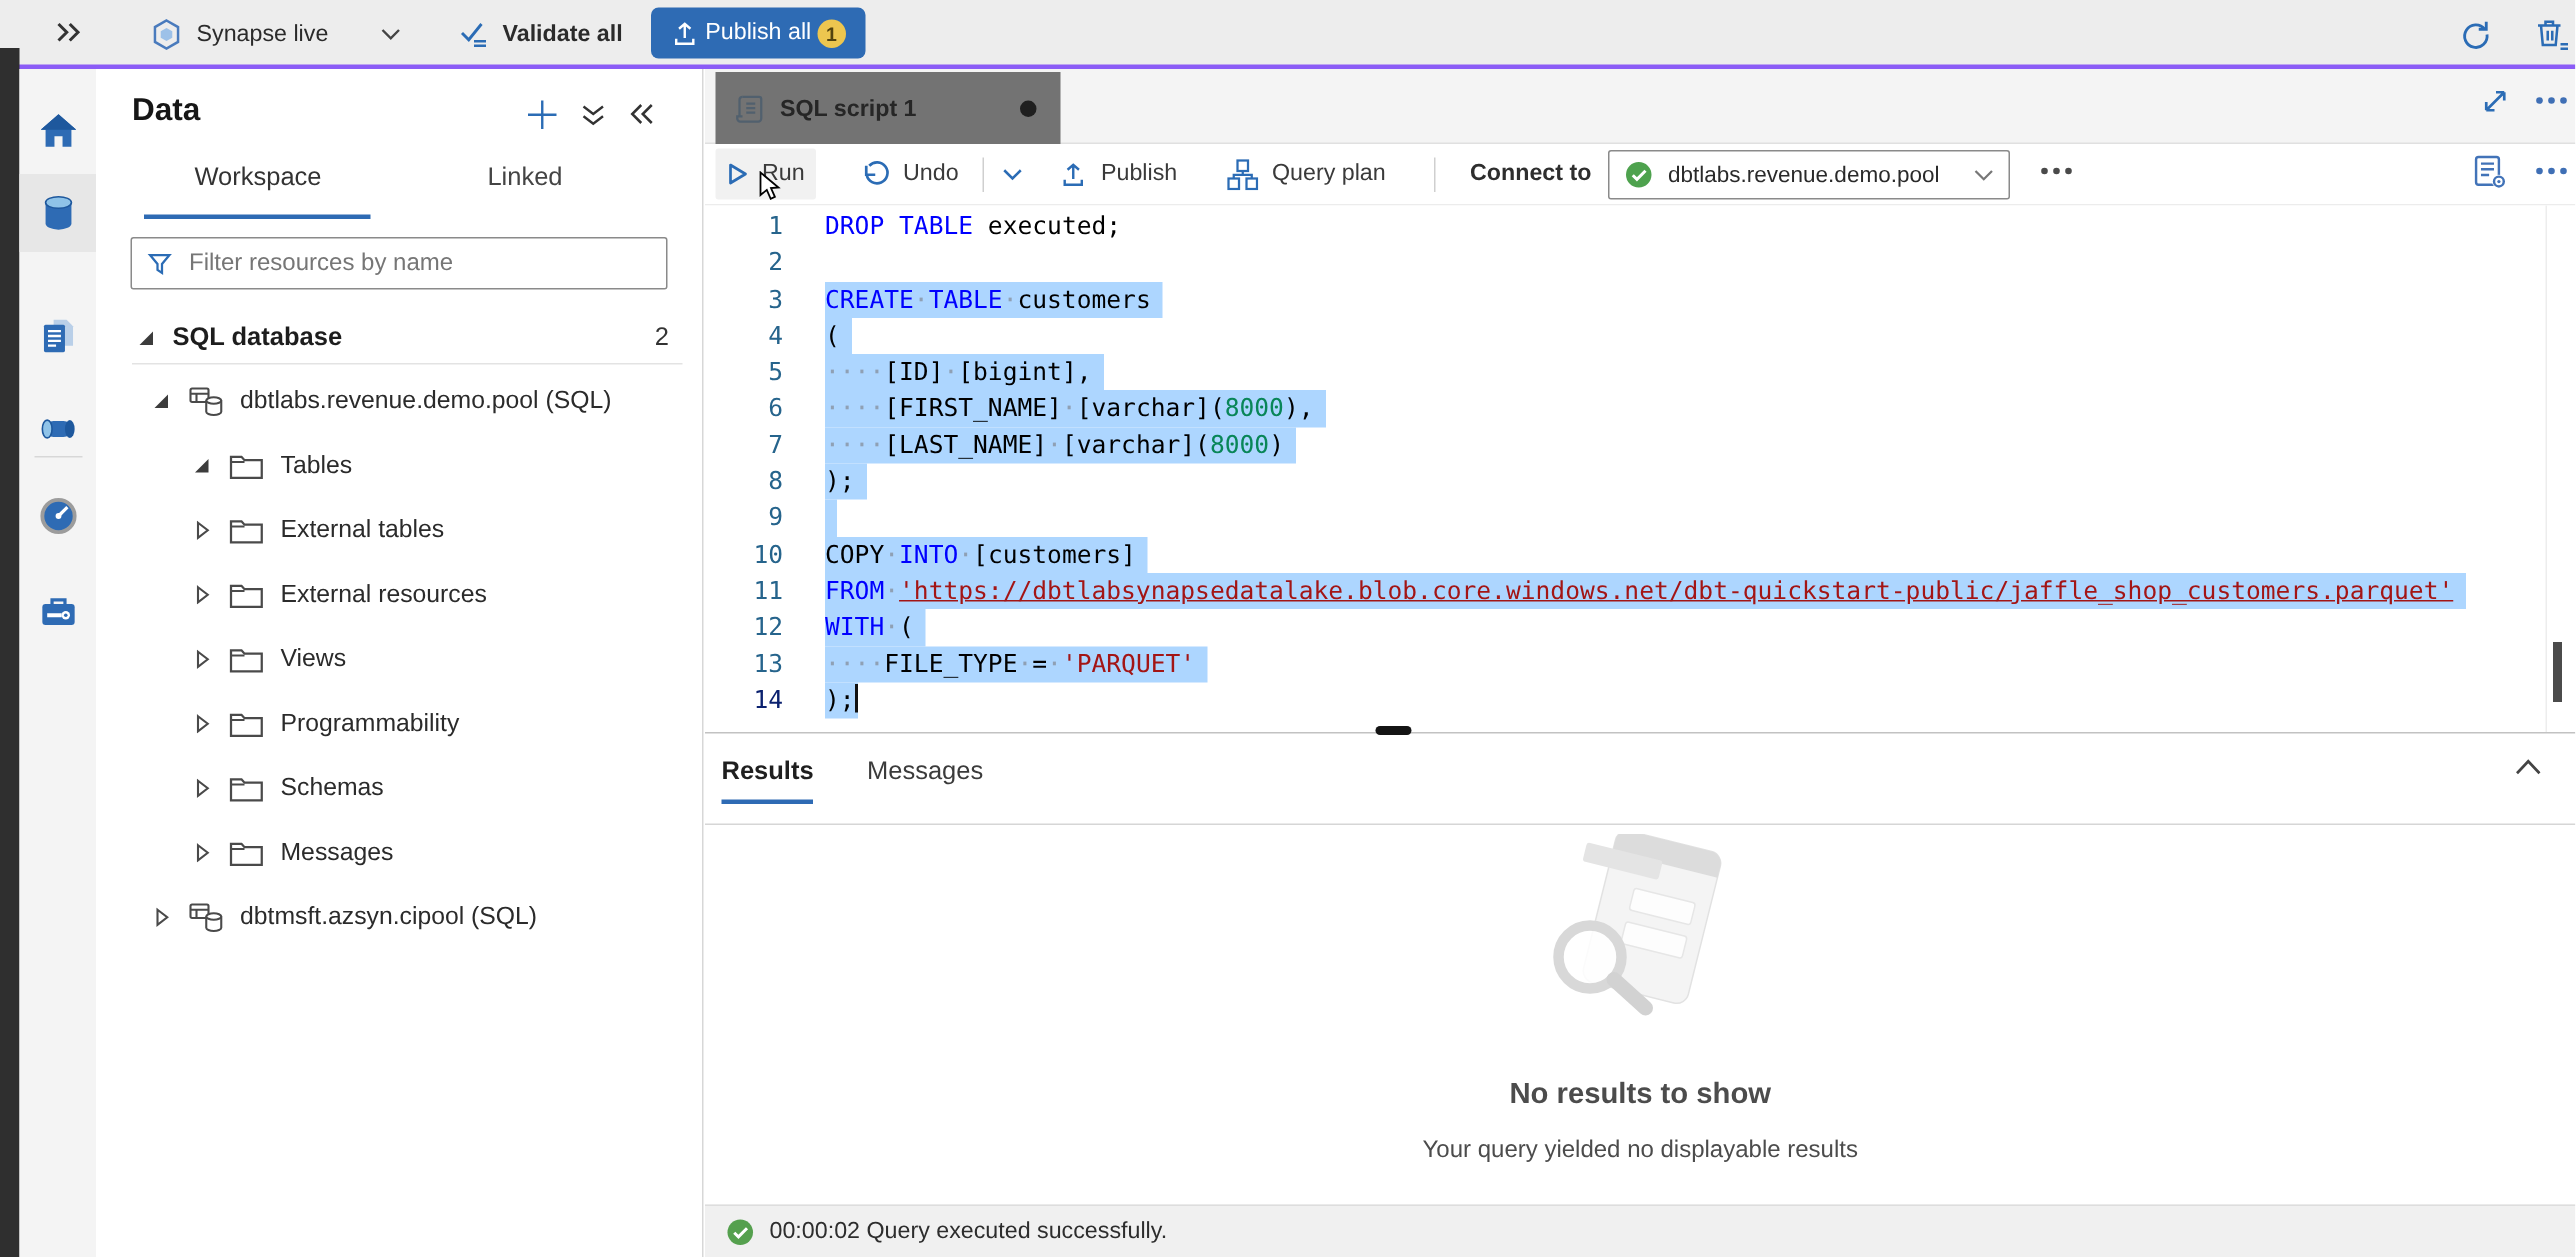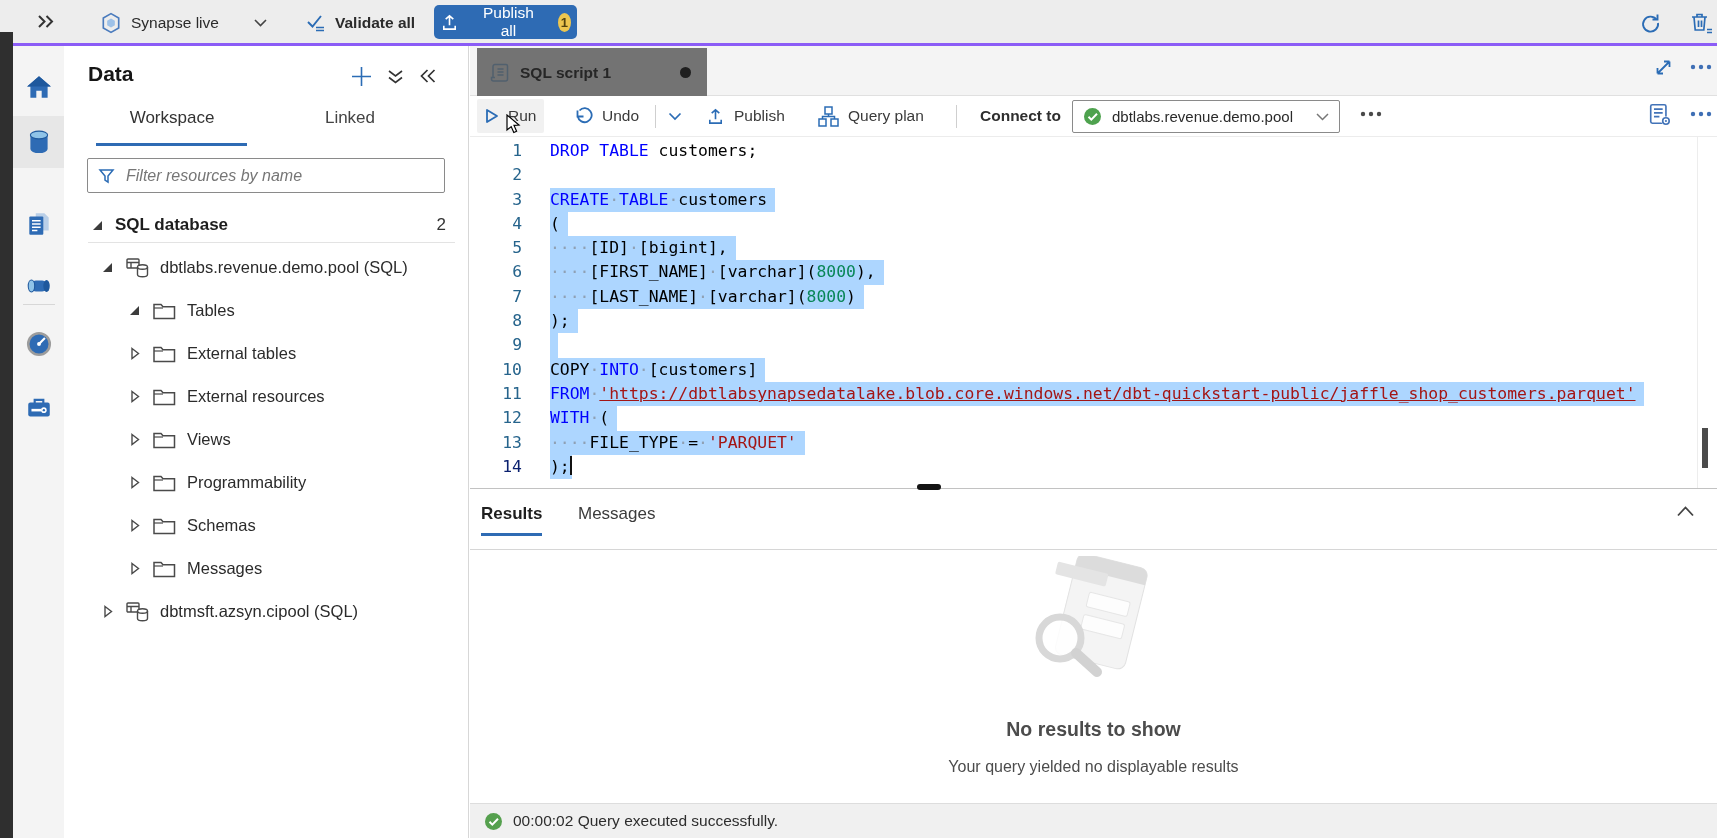--- a/index.html
+++ b/index.html
@@ -9,21 +9,21 @@
 
   
   .topbar{position:absolute;left:0;top:0;width:1717px;height:46px;background:#ededed;border-bottom:3px solid #8b5cf6;box-sizing:border-box;}
   .tb-collapse{position:absolute;left:36px;top:13px;cursor:pointer;}
   .switcher{position:absolute;left:100px;top:0;height:46px;display:flex;align-items:center;gap:9px;cursor:pointer;}
   .switcher .lbl{font-size:15.5px;color:#2b2b2b;}
   .switcher .chev{margin-left:26px;}
   .validate{position:absolute;left:306px;top:0;height:46px;display:flex;align-items:center;gap:9px;cursor:pointer;font-weight:bold;}
   .validate .lbl{font-size:15.5px;color:#2b2b2b;}
   .publish-all{position:absolute;left:434px;top:5px;width:143px;height:34px;border:none;border-radius:5px;
-       background:var(--accent,#2e6bb4);display:flex;align-items:center;gap:24px;cursor:pointer;}
+       background:var(--accent,#2e6bb4);display:flex;align-items:center;justify-content:center;gap:4px;cursor:pointer;}
   .publish-all .lbl{font-size:15.5px;color:#fff;}
   .badge{width:19px;height:19px;border-radius:50%;background:var(--badge,#edc64f);color:#53430e;font-size:13px;font-weight:700;
        display:flex;align-items:center;justify-content:center;}
   .tb-refresh{position:absolute;left:1638px;top:11px;cursor:pointer;}
   .tb-trash{position:absolute;left:1688px;top:10px;cursor:pointer;}
 
   
   .darkstrip{position:absolute;left:0;top:32px;width:13px;height:806px;background:#2f2f2f;}
   .navrail{position:absolute;left:13px;top:46px;width:51px;height:792px;background:#f4f4f4;}
   .rail-item{position:absolute;left:0;width:51px;height:52px;display:flex;align-items:center;justify-content:center;cursor:pointer;}
@@ -35,21 +35,21 @@
   .dp-title{position:absolute;left:24px;top:16px;font-size:21px;font-weight:700;color:#161616;}
   .dp-plus{position:absolute;left:286px;top:19px;cursor:pointer;}
   .dp-dblchev{position:absolute;left:323px;top:23px;cursor:pointer;}
   .dp-collapse{position:absolute;left:355px;top:22px;cursor:pointer;}
   .dp-tab{position:absolute;top:62px;width:150px;height:34px;text-align:center;font-size:17px;color:#333;cursor:pointer;}
   .dp-tab.t0{left:33px;}
   .dp-tab.t1{left:211px;color:#444;}
   .dp-underline{position:absolute;left:32px;top:97px;width:151px;height:3px;background:var(--accent,#2e6bb4);}
   .filterbox{position:absolute;left:23px;top:112px;width:358px;height:35px;border:1px solid #8a8a8a;border-radius:2px;
        display:flex;align-items:center;gap:11px;padding:0 10px;box-sizing:border-box;background:#fff;}
-  .filterbox .ph{font-size:16px;color:#767676;font-style:italic;}
+  .filterbox .ph{font-size:16px;color:#767676;}
   .dp-section{position:absolute;left:0;top:158px;width:100%;height:42px;display:flex;align-items:center;cursor:pointer;}
   .dp-section .tw{margin-left:29px;}
   .dp-section .lbl{margin-left:13px;font-size:17px;font-weight:600;color:#1d1d1d;}
   .dp-section .cnt{margin-left:auto;margin-right:22px;font-size:17px;color:#333;}
   .dp-sep{position:absolute;left:24px;top:196px;width:367px;height:1px;background:#e3e3e3;}
   .tree{position:absolute;left:0;top:200px;width:100%;}
   .tree-row{height:43px;display:flex;align-items:center;cursor:pointer;}
   .tree-row.lvl1{padding-left:37px;}
   .tree-row.lvl2{padding-left:64px;}
   .tree-row .tw{width:13px;display:flex;justify-content:center;}
@@ -531,21 +531,21 @@
   </div>
 
   <span class="cursor-ptr">
     <svg width="16" height="22" viewBox="0 0 16 22">
         <path d="M1 1 L1 16 L5.2 12.6 L7.8 18.5 L10.6 17.2 L8 11.4 L13 11 Z" fill="#fff" stroke="#000" stroke-width="1.2"></path>
       </svg>
   </span>
 
   <div class="editor">
     <div>
-        <div class="cl"><span class="ln">1</span><span class="ct"><span class="tk-k">DROP</span><span class="tk-s"> </span><span class="tk-k">TABLE</span><span class="tk-s"> </span><span class="tk-p">customers;</span></span></div>
+        <div class="cl"><span class="ln">1</span><span class="ct"><span class="tk-k">DROP</span><span class="tk-s"> </span><span class="tk-k">TABLE</span><span class="tk-s"> </span><span class="tk-p">executed;</span></span></div>
         <div class="cl"><span class="ln">2</span><span class="ct"></span></div>
         <div class="cl"><span class="ln">3</span><span class="ct sel"><span class="tk-k">CREATE</span><span class="tk-w">·</span><span class="tk-k">TABLE</span><span class="tk-w">·</span><span class="tk-p">customers</span></span></div>
         <div class="cl"><span class="ln">4</span><span class="ct sel"><span class="tk-p">(</span></span></div>
         <div class="cl"><span class="ln">5</span><span class="ct sel"><span class="tk-w">····</span><span class="tk-p">[ID]</span><span class="tk-w">·</span><span class="tk-p">[bigint],</span></span></div>
         <div class="cl"><span class="ln">6</span><span class="ct sel"><span class="tk-w">····</span><span class="tk-p">[FIRST_NAME]</span><span class="tk-w">·</span><span class="tk-p">[varchar](</span><span class="tk-n">8000</span><span class="tk-p">),</span></span></div>
         <div class="cl"><span class="ln">7</span><span class="ct sel"><span class="tk-w">····</span><span class="tk-p">[LAST_NAME]</span><span class="tk-w">·</span><span class="tk-p">[varchar](</span><span class="tk-n">8000</span><span class="tk-p">)</span></span></div>
         <div class="cl"><span class="ln">8</span><span class="ct sel"><span class="tk-p">);</span></span></div>
         <div class="cl"><span class="ln">9</span><span class="ct sel"></span></div>
         <div class="cl"><span class="ln">10</span><span class="ct sel"><span class="tk-p">COPY</span><span class="tk-w">·</span><span class="tk-k">INTO</span><span class="tk-w">·</span><span class="tk-p">[customers]</span></span></div>
         <div class="cl"><span class="ln">11</span><span class="ct sel"><span class="tk-k">FROM</span><span class="tk-w">·</span><span class="tk-u">'https://dbtlabsynapsedatalake.blob.core.windows.net/dbt-quickstart-public/jaffle_shop_customers.parquet'</span></span></div>

